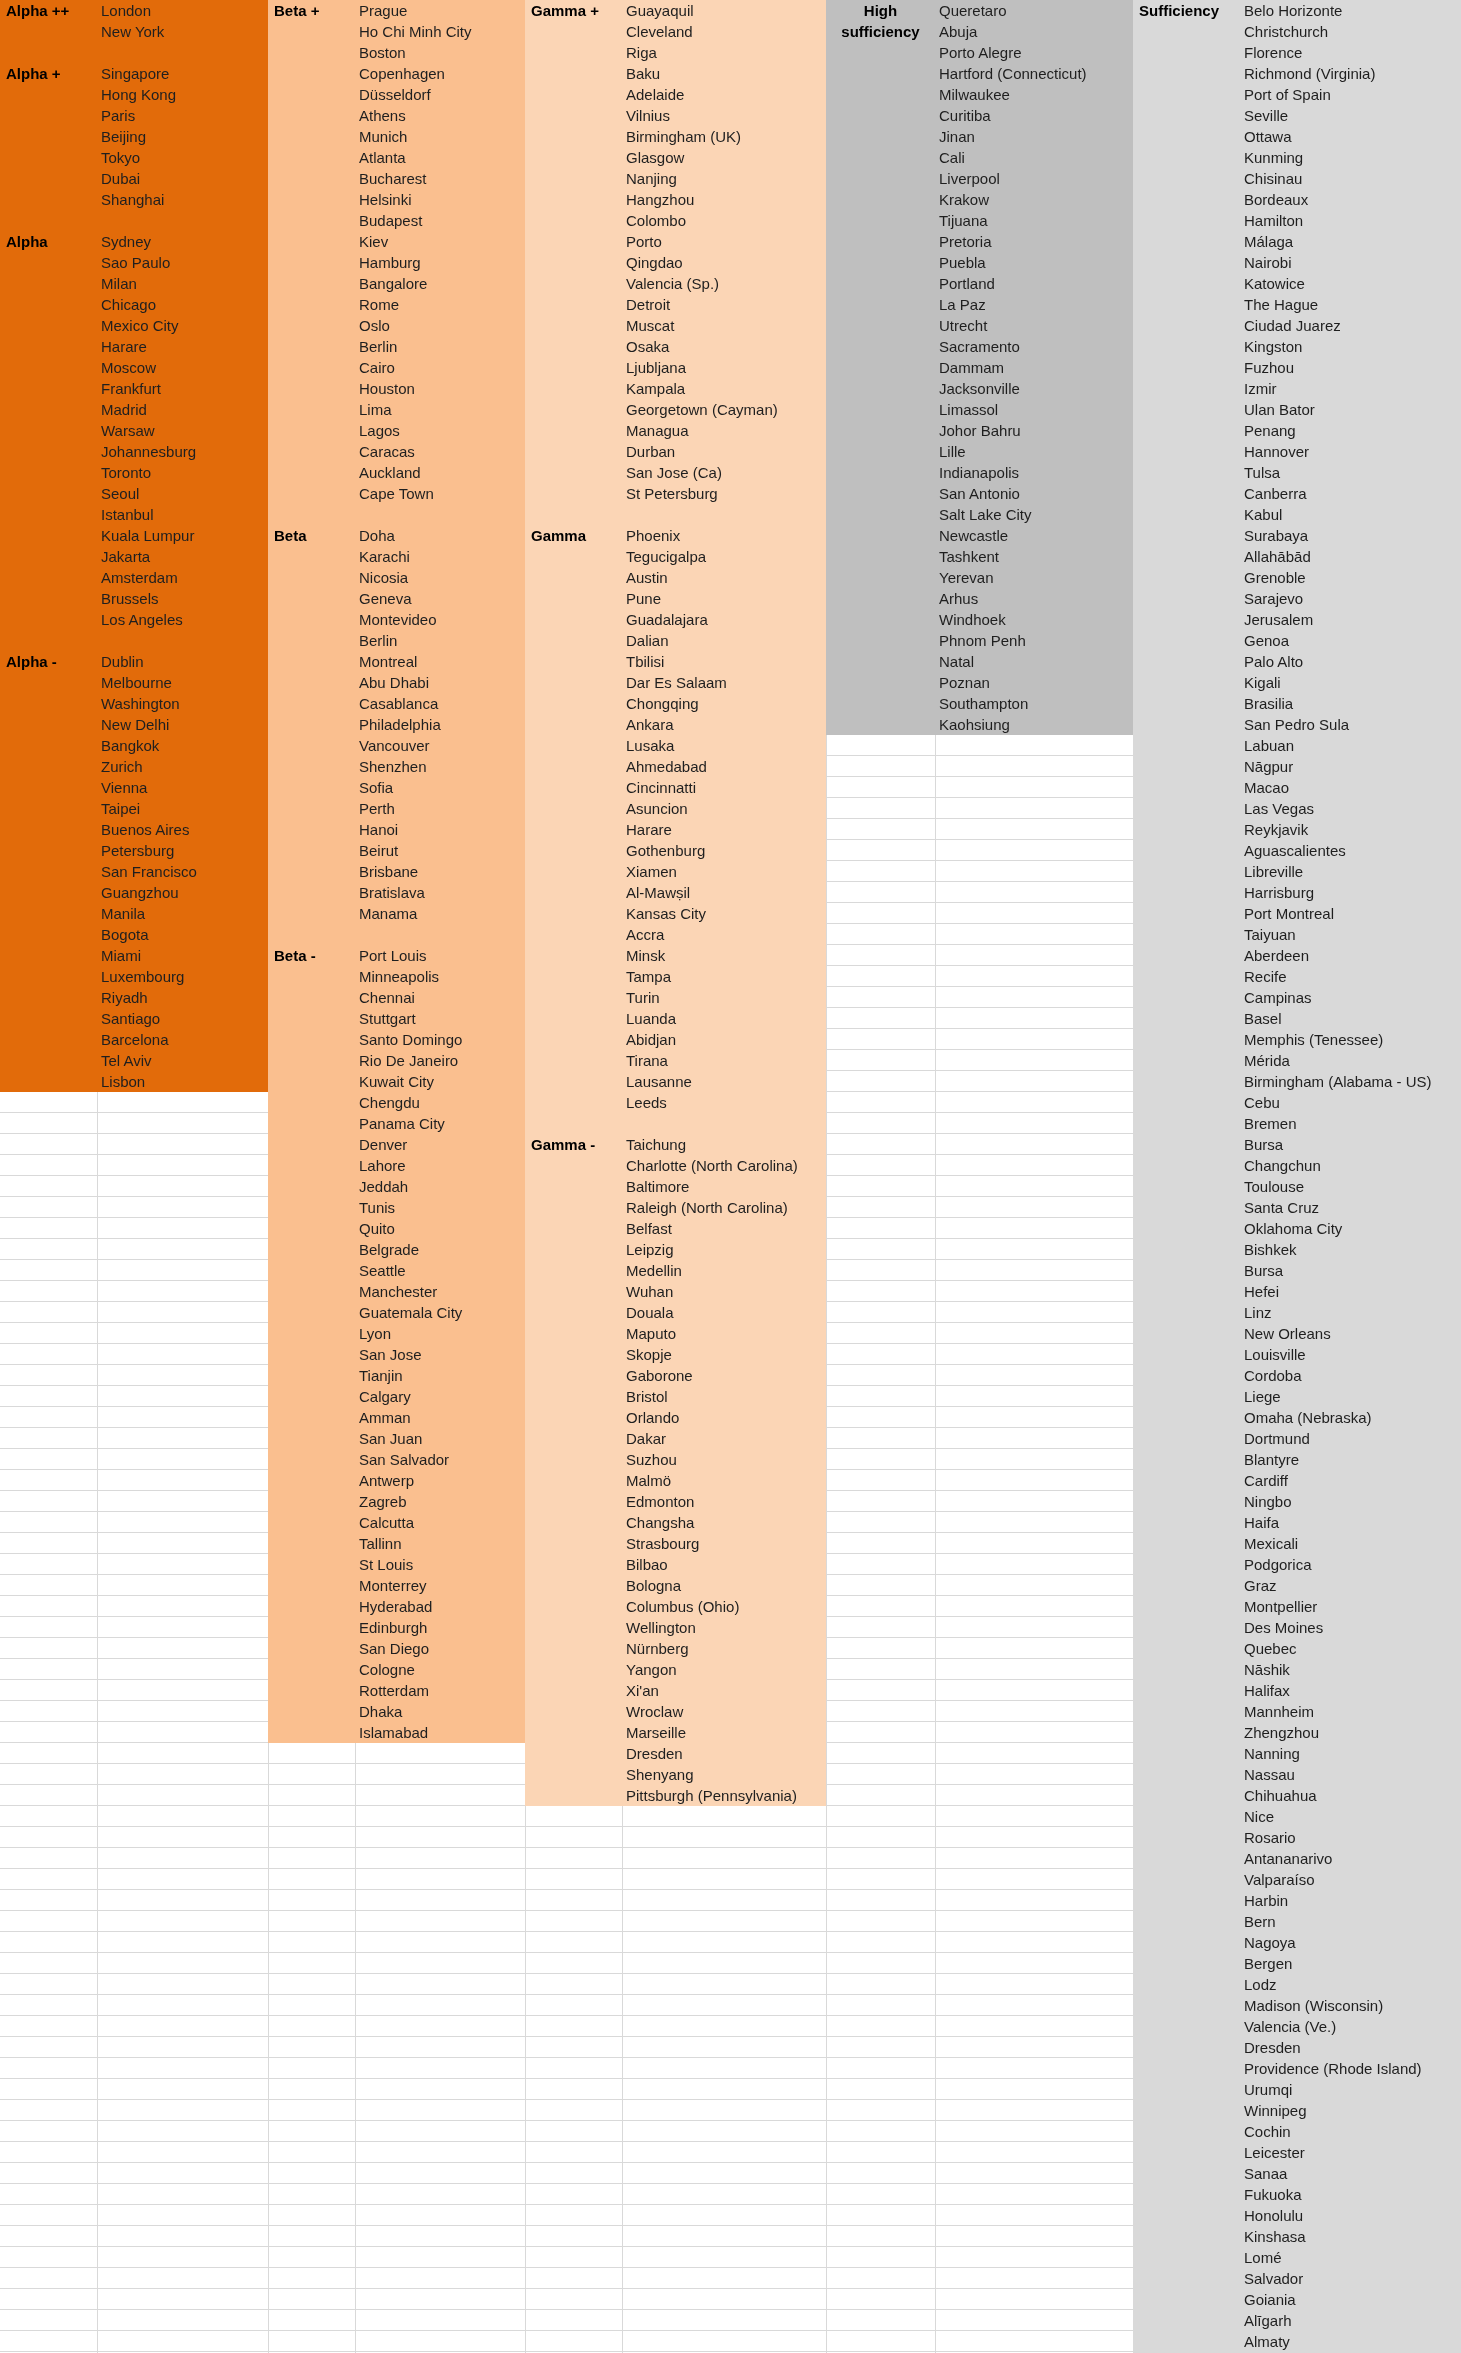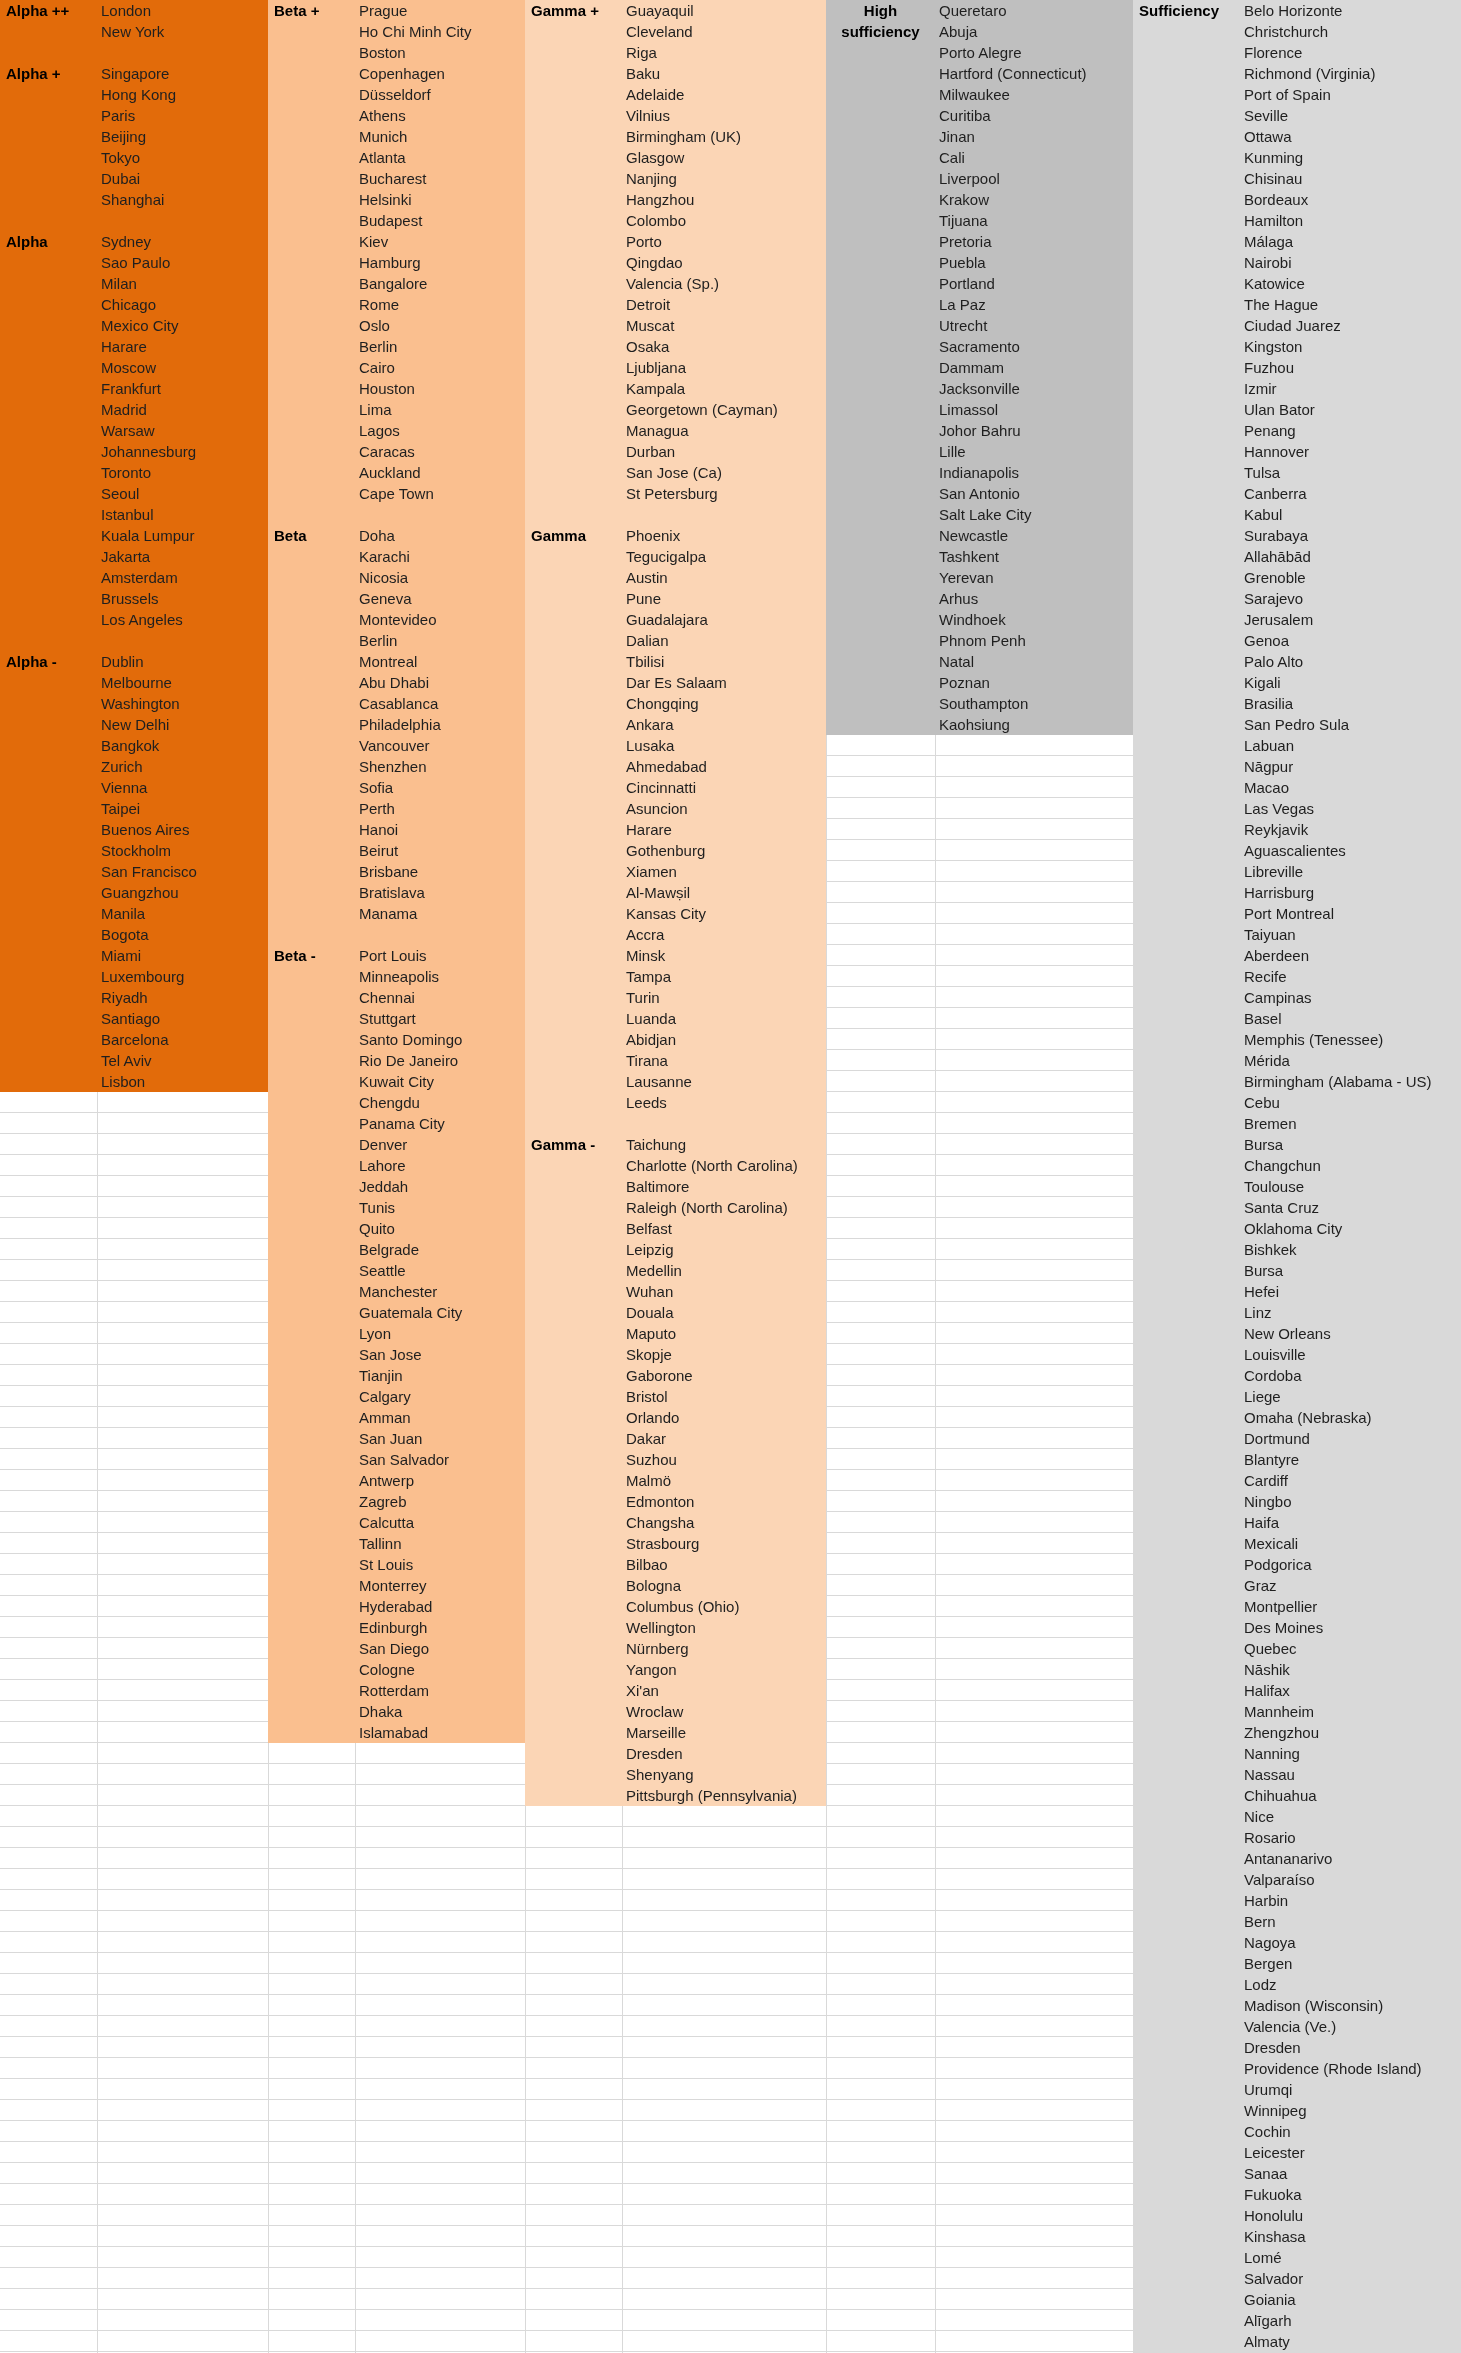--- a/index.html
+++ b/index.html
@@ -198,21 +198,21 @@
       <div class="row">
         <div class="cell cell-label" style="width: 97px;"></div>
         <div class="cell cell-city">Taipei</div>
       </div>
       <div class="row">
         <div class="cell cell-label" style="width: 97px;"></div>
         <div class="cell cell-city">Buenos Aires</div>
       </div>
       <div class="row">
         <div class="cell cell-label" style="width: 97px;"></div>
-        <div class="cell cell-city">Stockholm</div>
+        <div class="cell cell-city">Petersburg</div>
       </div>
       <div class="row">
         <div class="cell cell-label" style="width: 97px;"></div>
         <div class="cell cell-city">San Francisco</div>
       </div>
       <div class="row">
         <div class="cell cell-label" style="width: 97px;"></div>
         <div class="cell cell-city">Guangzhou</div>
       </div>
       <div class="row">

